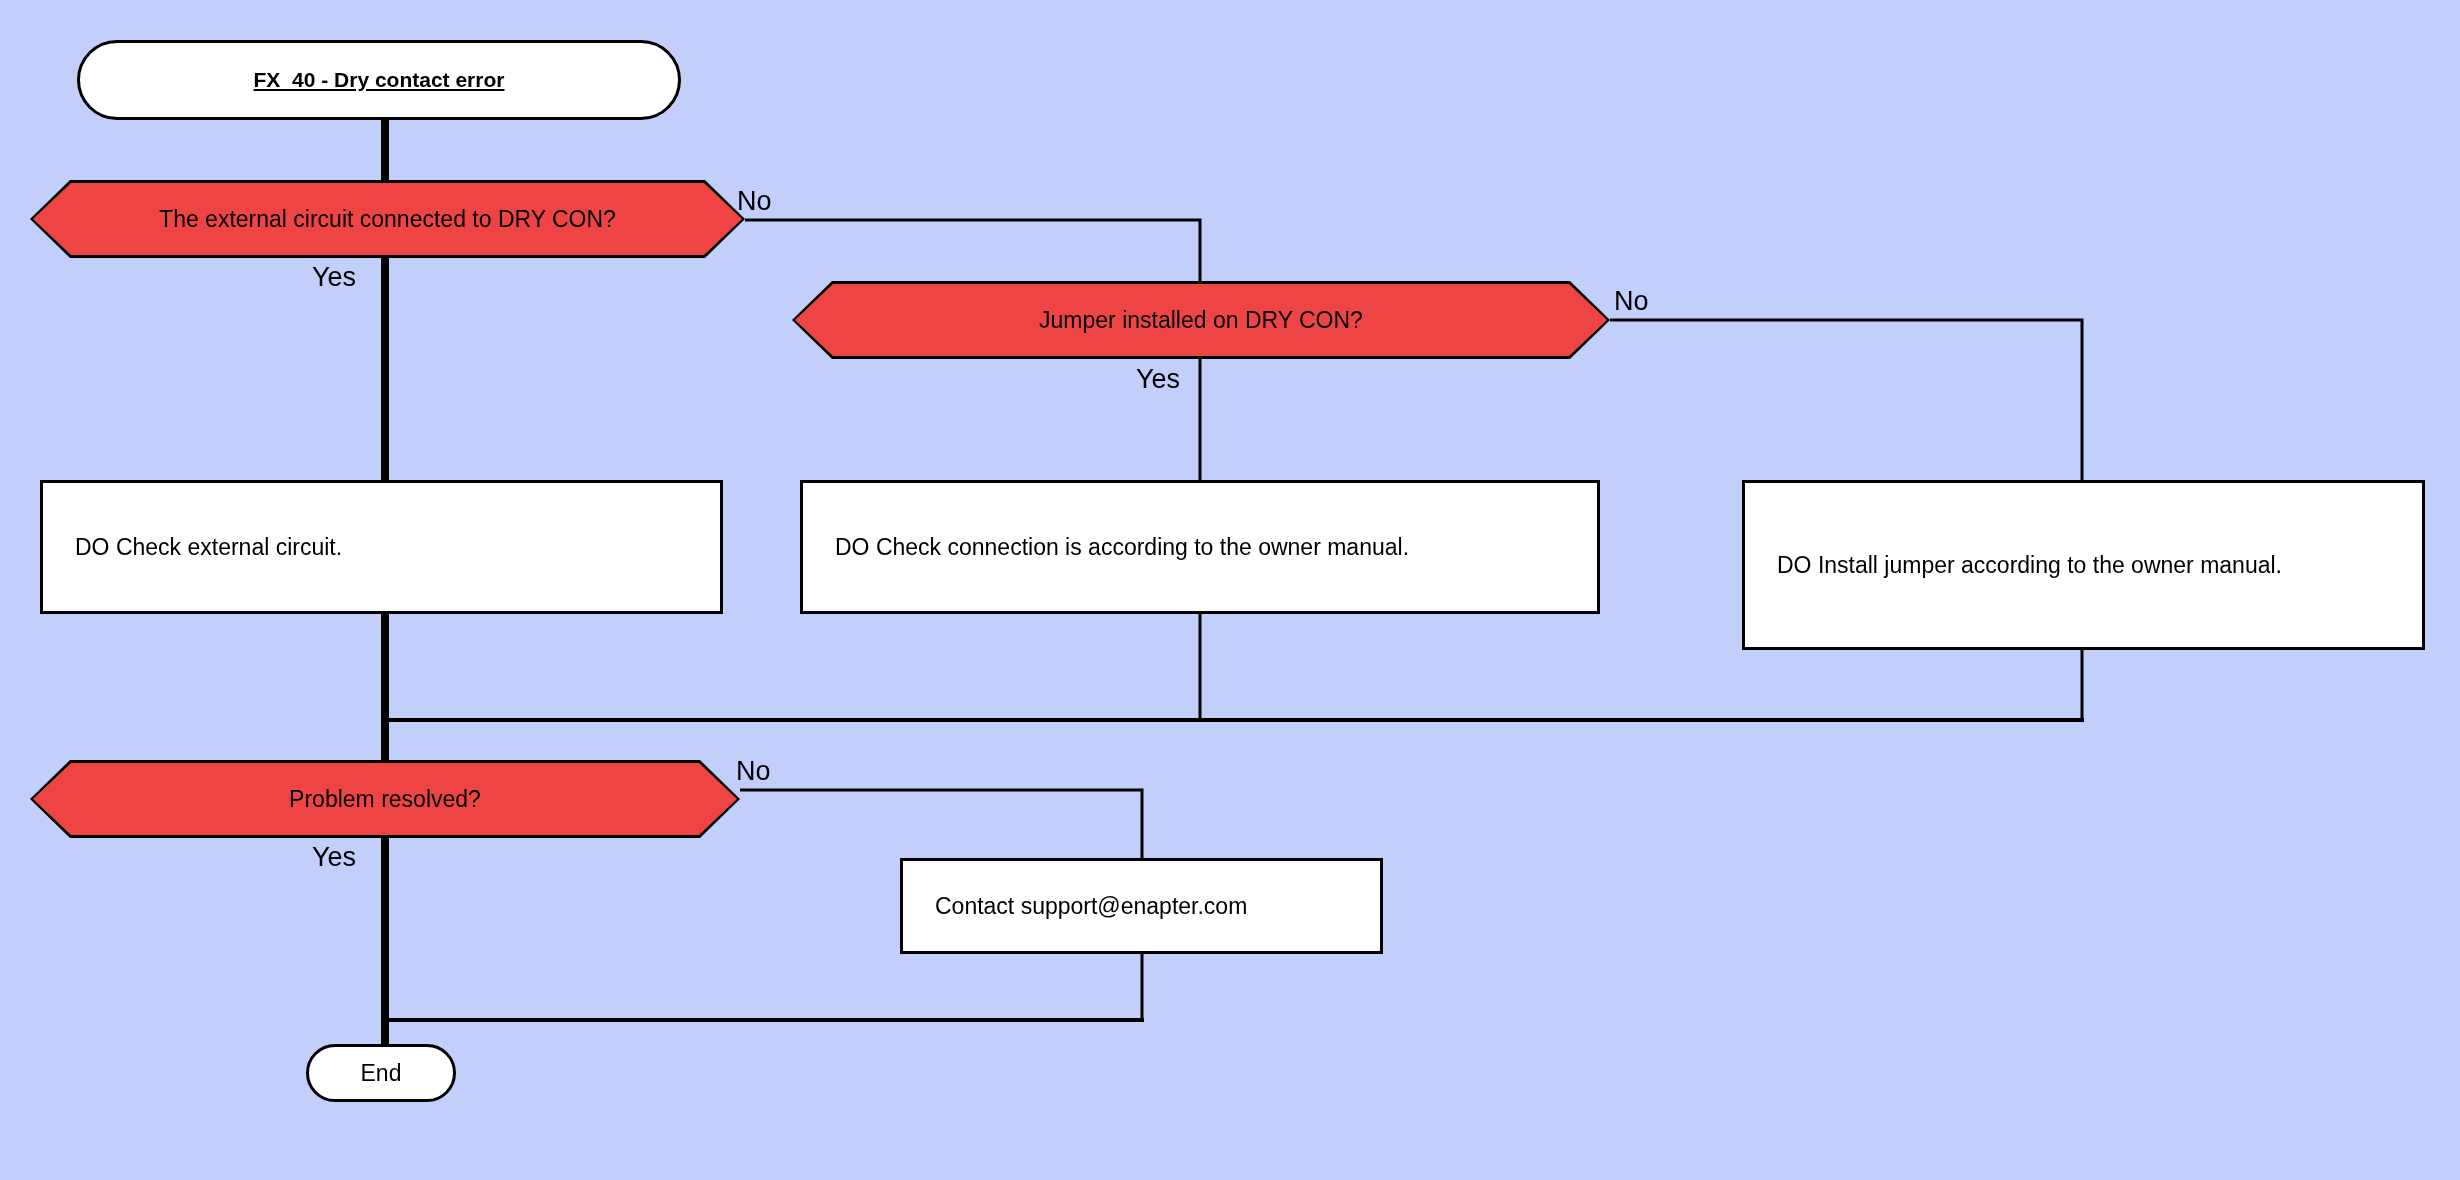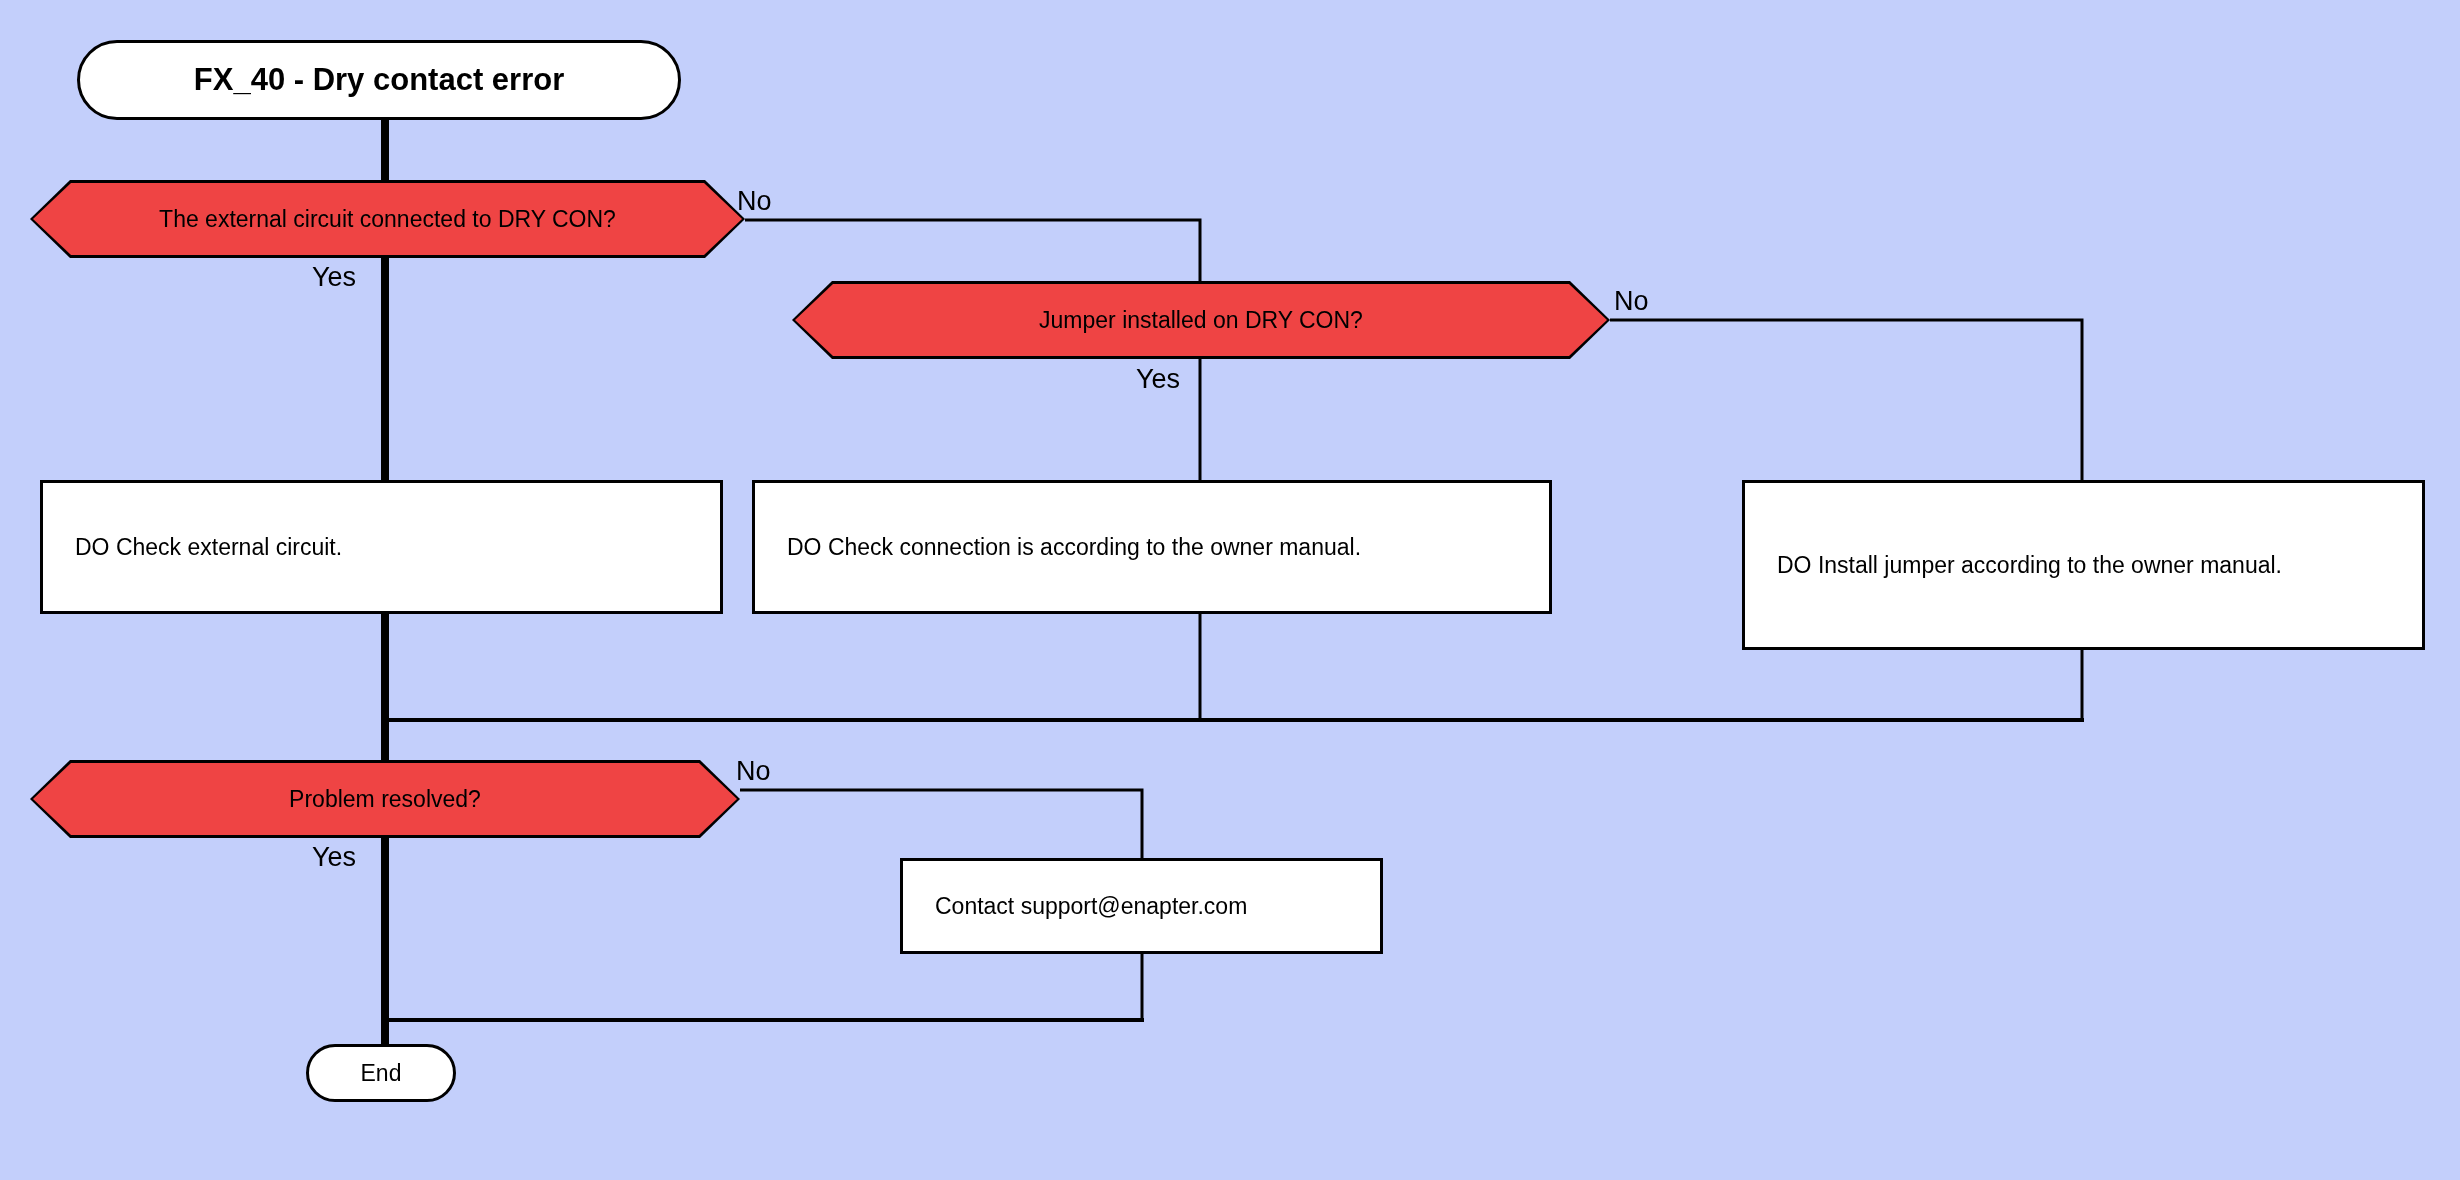--- a/index.html
+++ b/index.html
@@ -68,21 +68,21 @@
     display: flex;
     align-items: center;
     justify-content: center;
     color: #000000;
   }
   .edge-label {
     position: absolute;
     color: #000000;
     white-space: nowrap;
   }
-  .t-title { font-size: 31px; }
+  .t-title { font-size: 21px; text-decoration: underline; }
   .t-node  { font-size: 23px; }
   .t-label { font-size: 27px; }
   .t-end   { font-size: 23px; }
 </style>
 </head>
 <body>
 
 <div id="canvas">
 
   <svg class="edges" viewBox="0 0 2460 1180" xmlns="http://www.w3.org/2000/svg">
@@ -127,21 +127,21 @@
   <div class="hexwrap" style="left:792px; top:281px; width:818px; height:78px;">
     <div class="hexinner t-node">
       <span>Jumper installed on DRY CON?</span>
     </div>
   </div>
 
   <div class="node process t-node" style="left:40px; top:480px; width:683px; height:134px;">
     <span>DO Check external circuit.</span>
   </div>
 
-  <div class="node process t-node" style="left:752px; top:480px; width:800px; height:134px;">
+  <div class="node process t-node" style="left:800px; top:480px; width:800px; height:134px;">
     <span>DO Check connection is according to the owner manual.</span>
   </div>
 
   <div class="node process t-node" style="left:1742px; top:480px; width:683px; height:170px;">
     <span>DO Install jumper according to the owner manual.</span>
   </div>
 
   <div class="hexwrap" style="left:30px; top:760px; width:710px; height:78px;">
     <div class="hexinner t-node">
       <span>Problem resolved?</span>

